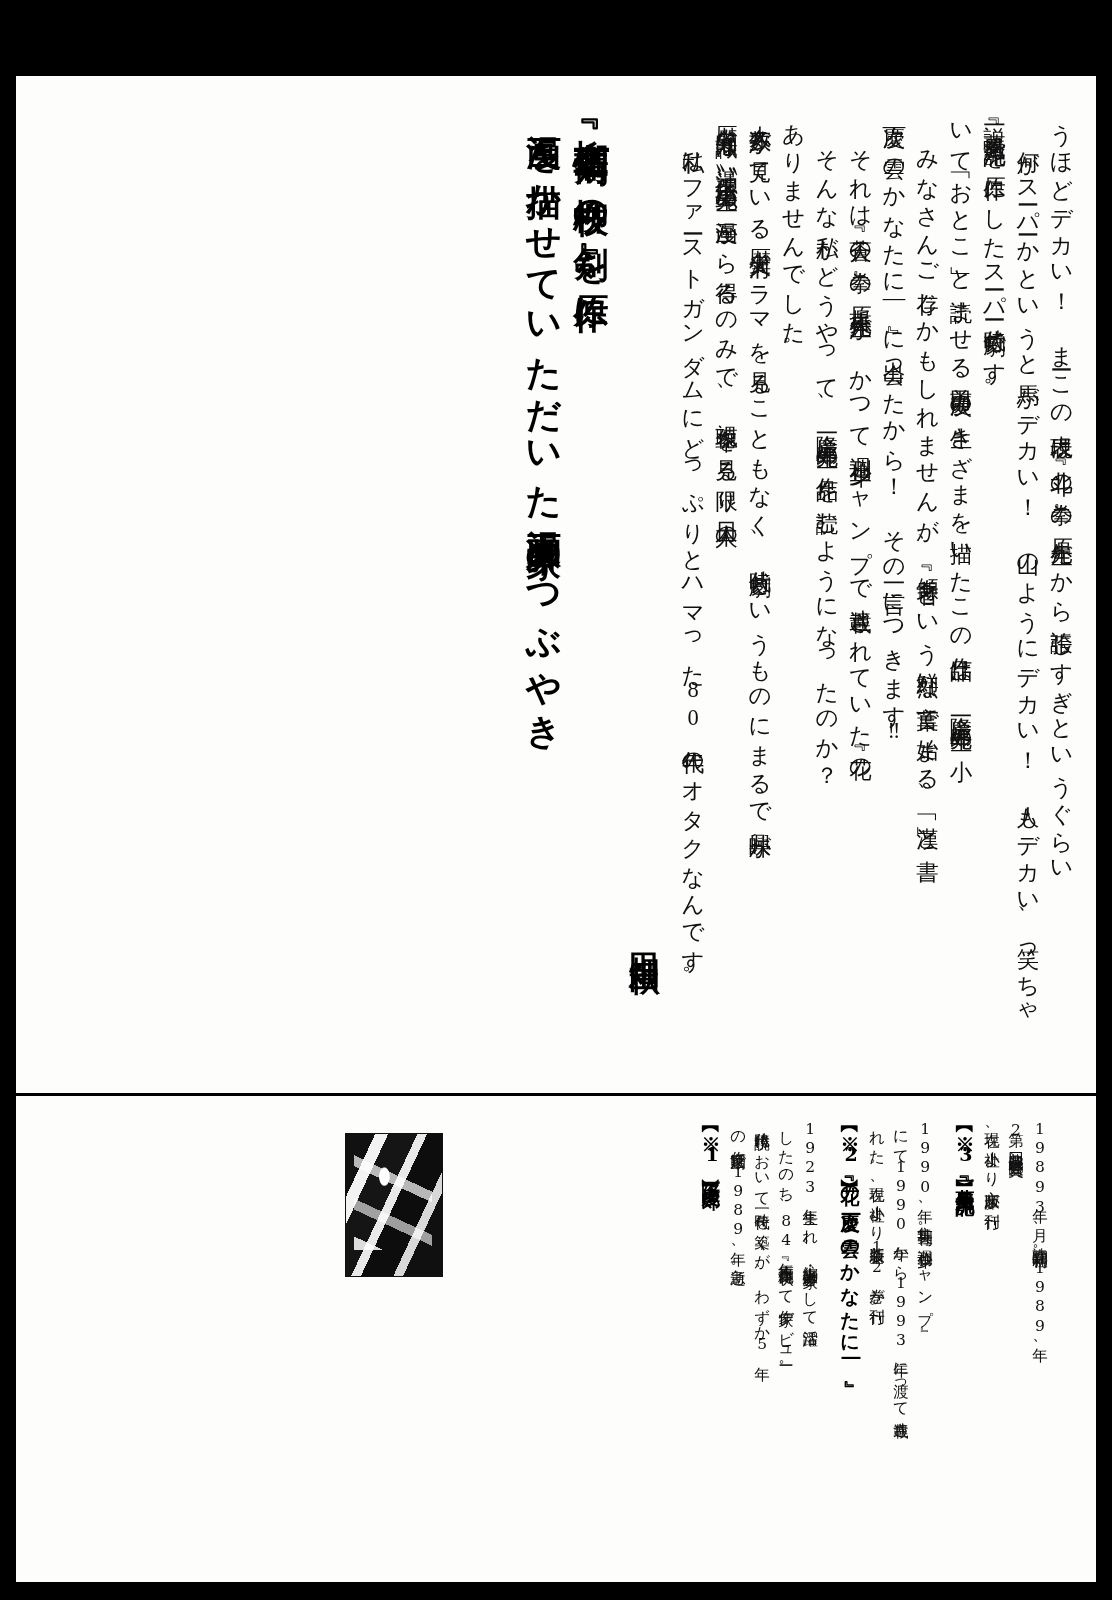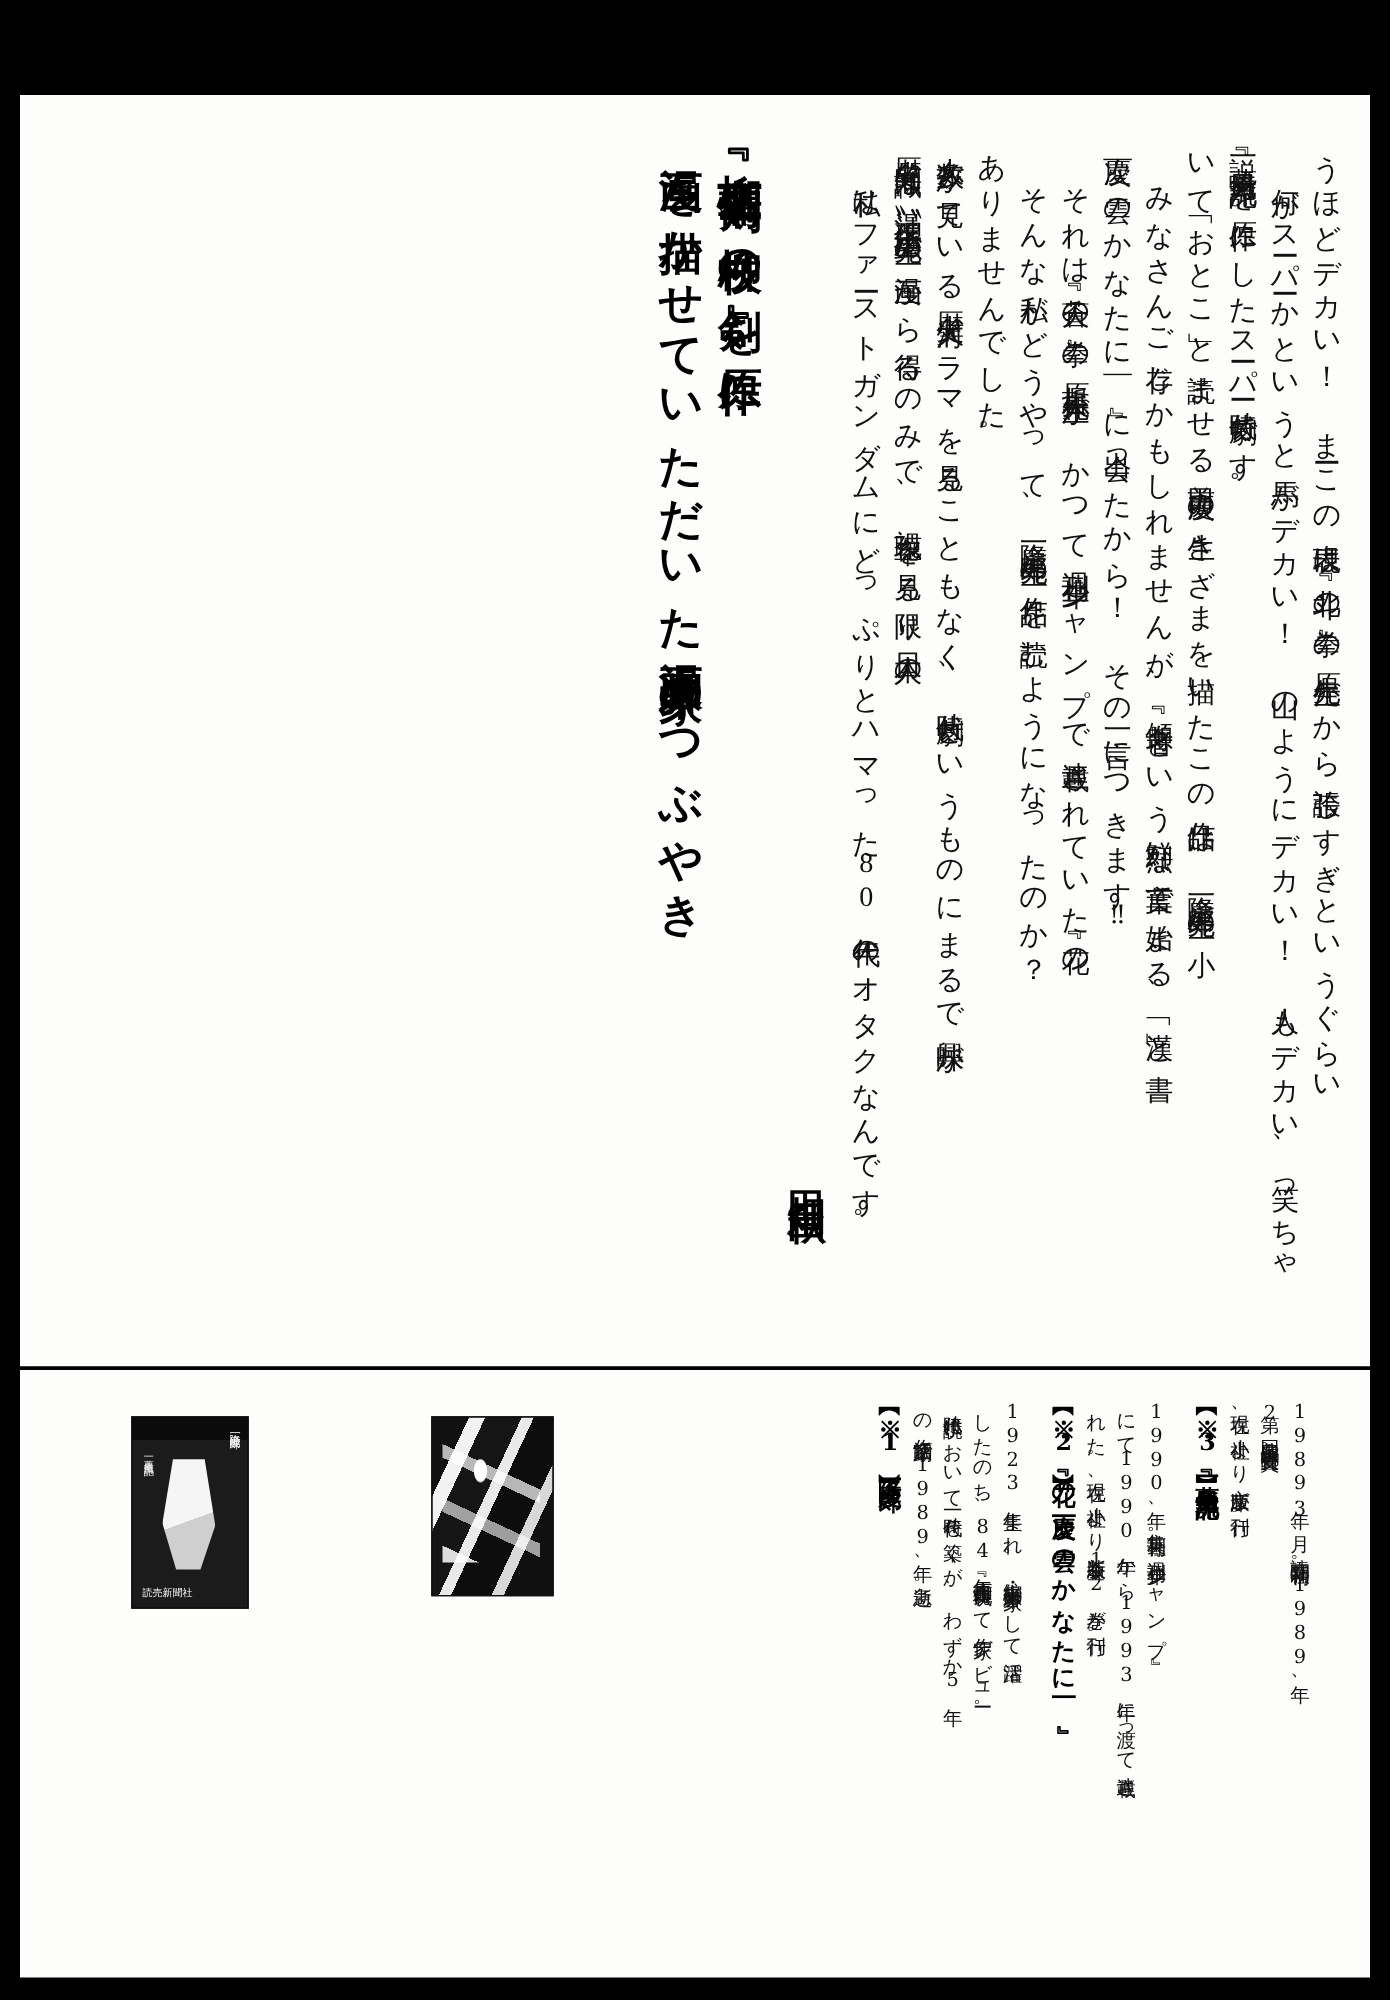--- a/index.html
+++ b/index.html
@@ -280,20 +280,14 @@
       <div class="note-head vtext">【※3】『一夢庵風流記』</div>
       <div class="note-body vtext">1989年3月、読売新聞社刊。1989年、
 第2回柴田錬三郎賞受賞。
 現在、小社より文庫版が刊行。</div>
     </div>
 
   </div>
 
   <div class="cover cover-a"></div>
 
-  <div class="cover cover-b">
-    <div class="c-white"></div>
-    <div class="c-label">隆慶一郎</div>
-    <div class="c-side">一夢庵風流記</div>
-    <div class="c-bot">読売新聞社</div>
-  </div>
 
 </div>
 
 </body></html>

